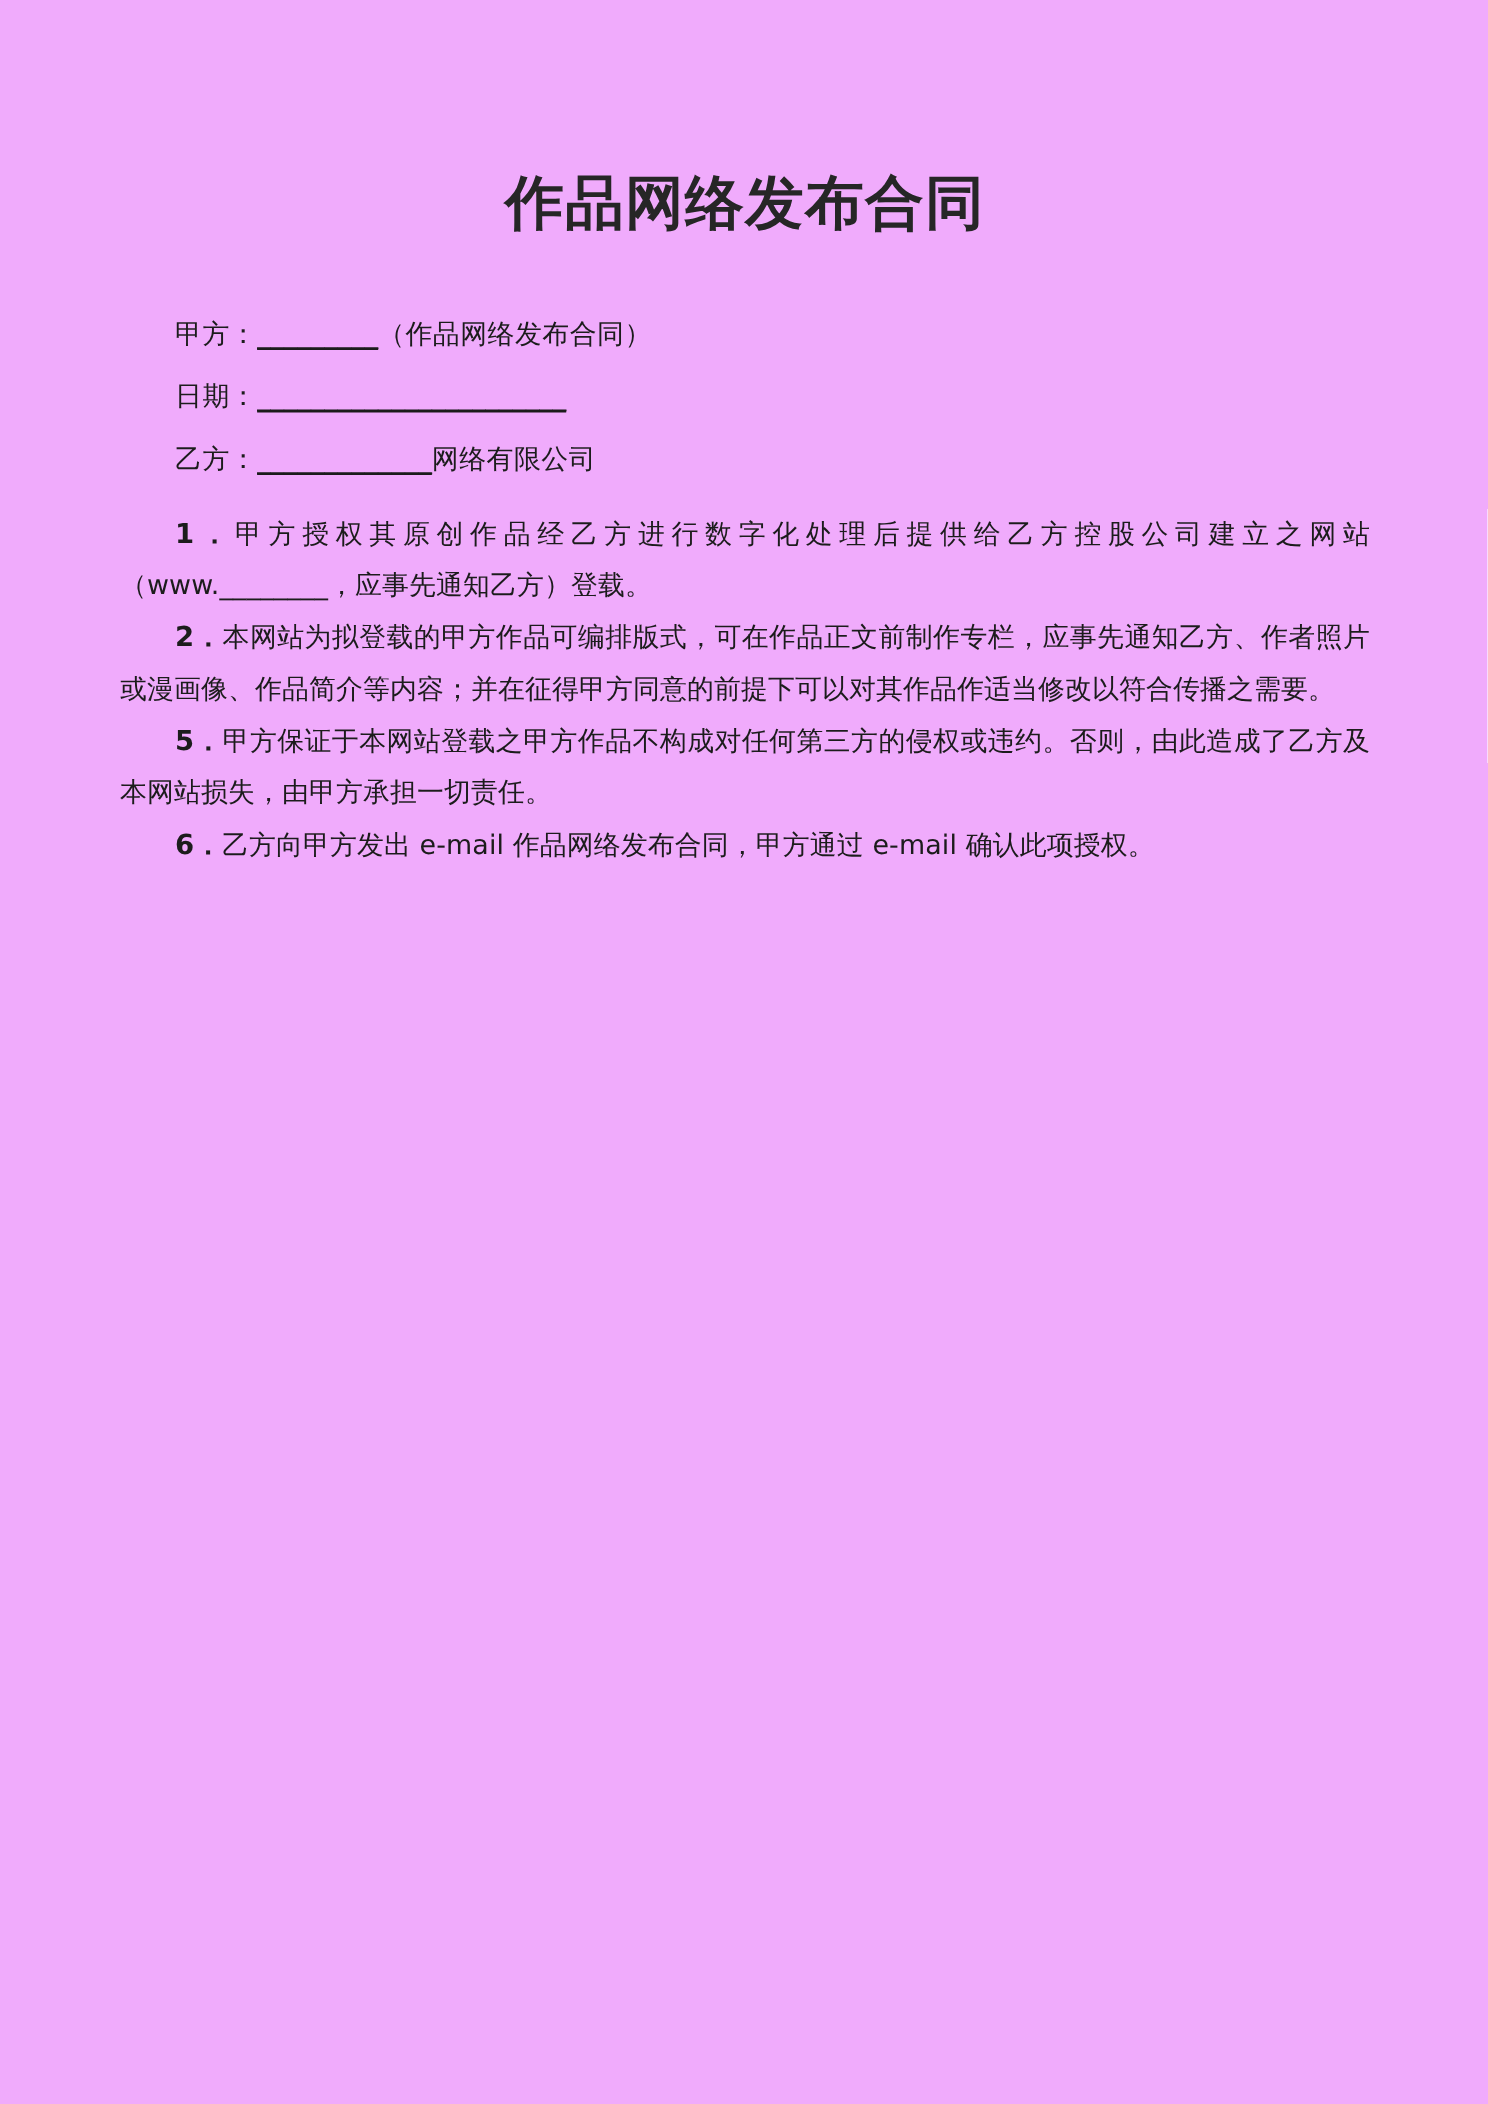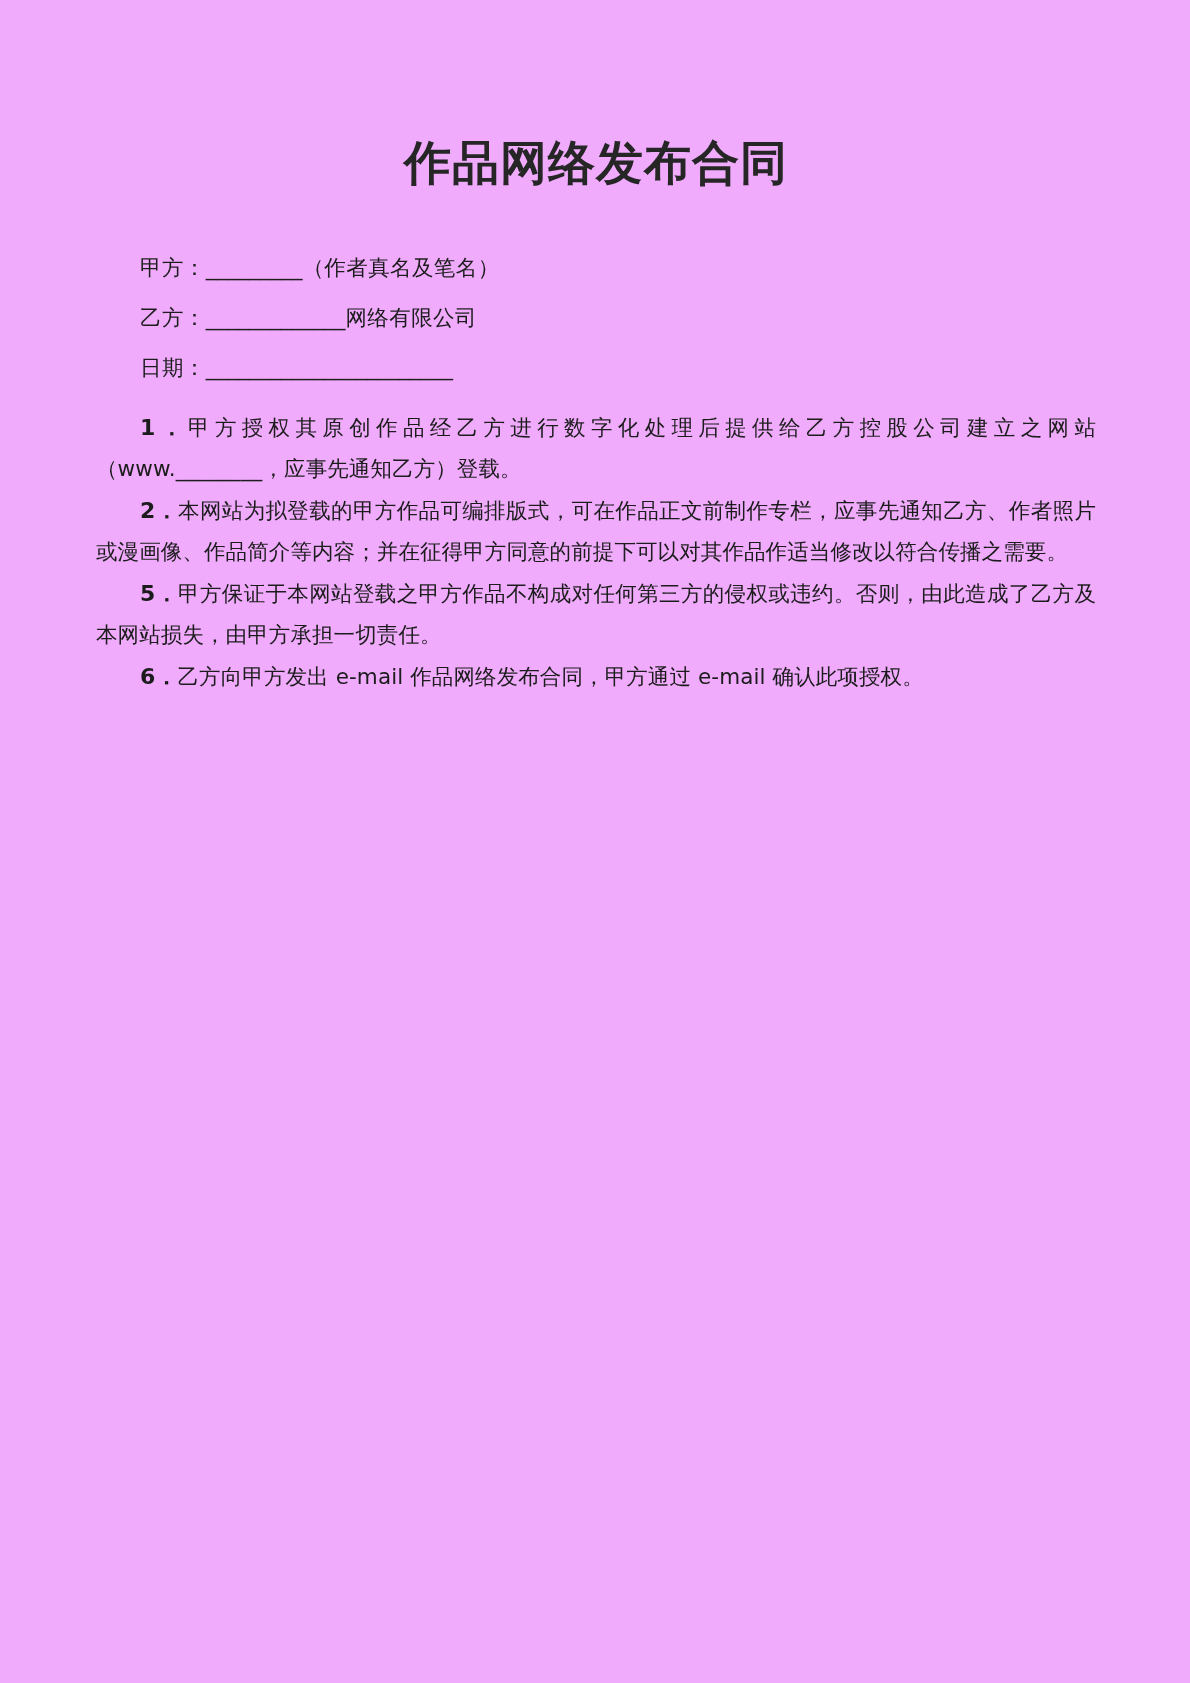--- a/index.html
+++ b/index.html
@@ -45,20 +45,21 @@
   }
   .field-line {
     margin: 0 0 16px 0;
     padding-left: 44px;
     white-space: pre;
     font-size: 21.5px;
     line-height: 34px;
     letter-spacing: 0.4px;
   }
   .field-line .blank {
+    text-decoration: underline;
     text-underline-offset: 4px;
     letter-spacing: 0px;
   }
   .clause {
     margin: 0;
     padding: 0;
     text-indent: 44px;
     font-size: 21.5px;
     line-height: 41.5px;
     text-align: justify;
@@ -77,25 +78,25 @@
 </head>
 <body>
 
 <div class="page">
   <div class="content">
 
     <h1 class="doc-title">作品网络发布合同</h1>
 
     <div class="body-block">
 
-      <p class="field-line"><span>甲方：</span><span class="blank">_________</span><span>（作者真名及笔名）</span></p>
+      <p class="field-line"><span>甲方：</span><span class="blank">_________</span><span>（作品网络发布合同）</span></p>
+
+      <p class="field-line"><span>日期：</span><span class="blank">_______________________</span><span></span></p>
 
       <p class="field-line"><span>乙方：</span><span class="blank">_____________</span><span>网络有限公司</span></p>
-
-      <p class="field-line"><span>日期：</span><span class="blank">_______________________</span><span></span></p>
 
       <div class="spacer-after-fields"></div>
 
       <p class="clause"><span class="num">1．</span><span>甲方授权其原创作品经乙方进行数字化处理后提供给乙方控股公司建立之网站（www.</span><span class="blank">________</span><span>，应事先通知乙方）登载。</span></p>
 
       <p class="clause"><span class="num">2．</span><span>本网站为拟登载的甲方作品可编排版式，可在作品正文前制作专栏，应事先通知乙方、作者照片或漫画像、作品简介等内容；并在征得甲方同意的前提下可以对其作品作适当修改以符合传播之需要。</span></p>
 
 
 
       <p class="clause"><span class="num">5．</span><span>甲方保证于本网站登载之甲方作品不构成对任何第三方的侵权或违约。否则，由此造成了乙方及本网站损失，由甲方承担一切责任。</span></p>

